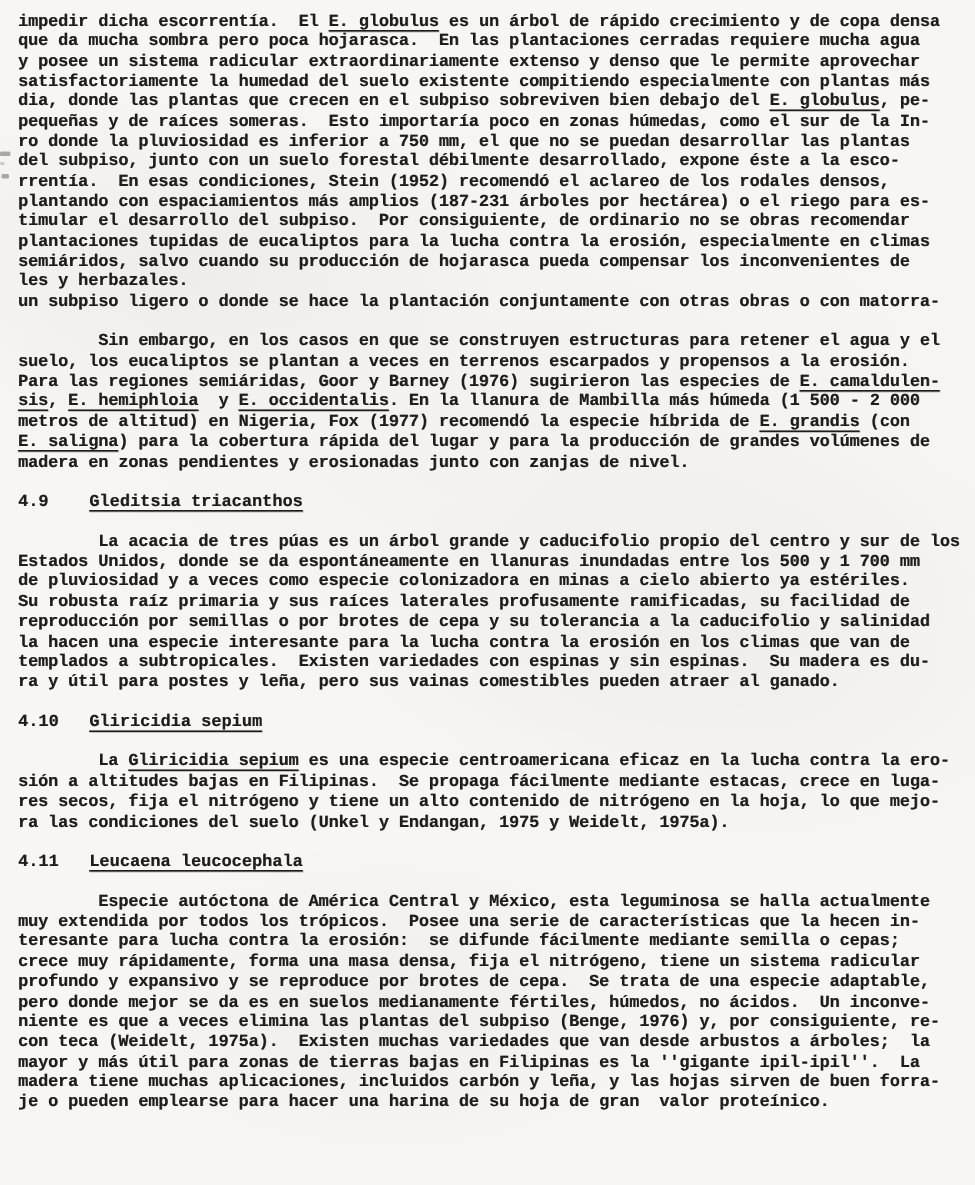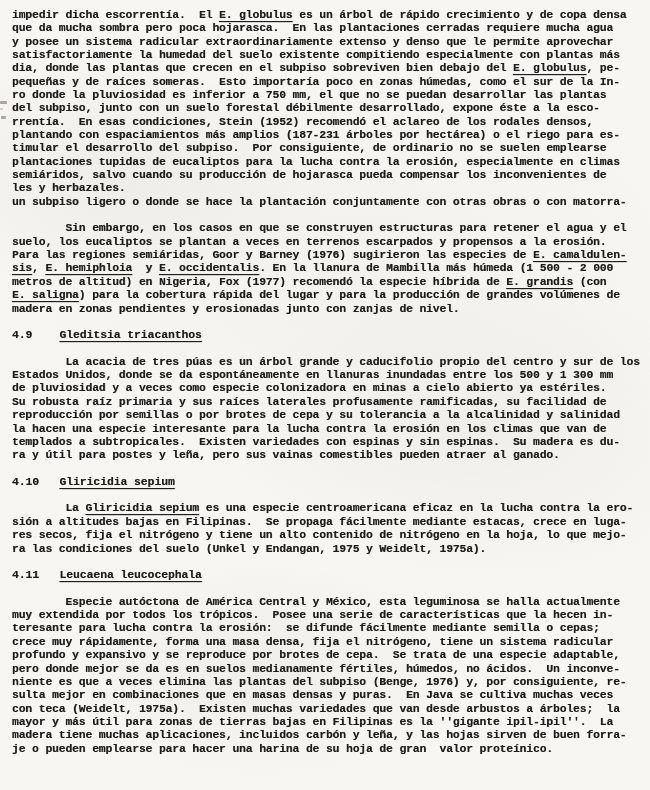--- a/index.html
+++ b/index.html
@@ -66,44 +66,44 @@
         <div class="line">impedir dicha escorrentía.  El <u>E. globulus</u> es un árbol de rápido crecimiento y de copa densa</div>
         <div class="line">que da mucha sombra pero poca hojarasca.  En las plantaciones cerradas requiere mucha agua</div>
         <div class="line">y posee un sistema radicular extraordinariamente extenso y denso que le permite aprovechar</div>
         <div class="line">satisfactoriamente la humedad del suelo existente compitiendo especialmente con plantas más</div>
         <div class="line">dia, donde las plantas que crecen en el subpiso sobreviven bien debajo del <u>E. globulus</u>, pe-</div>
         <div class="line">pequeñas y de raíces someras.  Esto importaría poco en zonas húmedas, como el sur de la In-</div>
         <div class="line">ro donde la pluviosidad es inferior a 750 mm, el que no se puedan desarrollar las plantas</div>
         <div class="line">del subpiso, junto con un suelo forestal débilmente desarrollado, expone éste a la esco-</div>
         <div class="line">rrentía.  En esas condiciones, Stein (1952) recomendó el aclareo de los rodales densos,</div>
         <div class="line">plantando con espaciamientos más amplios (187-231 árboles por hectárea) o el riego para es-</div>
-        <div class="line">timular el desarrollo del subpiso.  Por consiguiente, de ordinario no se suelen emplearse</div>
+        <div class="line">timular el desarrollo del subpiso.  Por consiguiente, de ordinario no se obras recomendar</div>
         <div class="line">plantaciones tupidas de eucaliptos para la lucha contra la erosión, especialmente en climas</div>
         <div class="line">semiáridos, salvo cuando su producción de hojarasca pueda compensar los inconvenientes de</div>
         <div class="line">les y herbazales.</div>
         <div class="line">un subpiso ligero o donde se hace la plantación conjuntamente con otras obras o con matorra-</div>
       </div>
       <div class="block paragraph">
         <div class="line">        Sin embargo, en los casos en que se construyen estructuras para retener el agua y el</div>
         <div class="line">suelo, los eucaliptos se plantan a veces en terrenos escarpados y propensos a la erosión.</div>
         <div class="line">Para las regiones semiáridas, Goor y Barney (1976) sugirieron las especies de <u>E. camaldulen-</u></div>
         <div class="line"><u>sis</u>, <u>E. hemiphloia</u>  y <u>E. occidentalis</u>. En la llanura de Mambilla más húmeda (1 500 - 2 000</div>
         <div class="line">metros de altitud) en Nigeria, Fox (1977) recomendó la especie híbrida de <u>E. grandis</u> (con</div>
         <div class="line"><u>E. saligna</u>) para la cobertura rápida del lugar y para la producción de grandes volúmenes de</div>
         <div class="line">madera en zonas pendientes y erosionadas junto con zanjas de nivel.</div>
       </div>
       <div class="block heading">
         <div class="line">4.9    <u>Gleditsia triacanthos</u></div>
       </div>
       <div class="block paragraph">
         <div class="line">        La acacia de tres púas es un árbol grande y caducifolio propio del centro y sur de los</div>
-        <div class="line">Estados Unidos, donde se da espontáneamente en llanuras inundadas entre los 500 y 1 300 mm</div>
+        <div class="line">Estados Unidos, donde se da espontáneamente en llanuras inundadas entre los 500 y 1 700 mm</div>
         <div class="line">de pluviosidad y a veces como especie colonizadora en minas a cielo abierto ya estériles.</div>
         <div class="line">Su robusta raíz primaria y sus raíces laterales profusamente ramificadas, su facilidad de</div>
-        <div class="line">reproducción por semillas o por brotes de cepa y su tolerancia a la alcalinidad y salinidad</div>
+        <div class="line">reproducción por semillas o por brotes de cepa y su tolerancia a la caducifolio y salinidad</div>
         <div class="line">la hacen una especie interesante para la lucha contra la erosión en los climas que van de</div>
         <div class="line">templados a subtropicales.  Existen variedades con espinas y sin espinas.  Su madera es du-</div>
         <div class="line">ra y útil para postes y leña, pero sus vainas comestibles pueden atraer al ganado.</div>
       </div>
       <div class="block heading">
         <div class="line">4.10   <u>Gliricidia sepium</u></div>
       </div>
       <div class="block paragraph">
         <div class="line">        La <u>Gliricidia sepium</u> es una especie centroamericana eficaz en la lucha contra la ero-</div>
         <div class="line">sión a altitudes bajas en Filipinas.  Se propaga fácilmente mediante estacas, crece en luga-</div>
@@ -114,20 +114,19 @@
         <div class="line">4.11   <u>Leucaena leucocephala</u></div>
       </div>
       <div class="block paragraph">
         <div class="line">        Especie autóctona de América Central y México, esta leguminosa se halla actualmente</div>
         <div class="line">muy extendida por todos los trópicos.  Posee una serie de características que la hecen in-</div>
         <div class="line">teresante para lucha contra la erosión:  se difunde fácilmente mediante semilla o cepas;</div>
         <div class="line">crece muy rápidamente, forma una masa densa, fija el nitrógeno, tiene un sistema radicular</div>
         <div class="line">profundo y expansivo y se reproduce por brotes de cepa.  Se trata de una especie adaptable,</div>
         <div class="line">pero donde mejor se da es en suelos medianamente fértiles, húmedos, no ácidos.  Un inconve-</div>
         <div class="line">niente es que a veces elimina las plantas del subpiso (Benge, 1976) y, por consiguiente, re-</div>
-        <div class="line">sulta mejor en combinaciones que en masas densas y puras.  En Java se cultiva muchas veces</div>
         <div class="line">con teca (Weidelt, 1975a).  Existen muchas variedades que van desde arbustos a árboles;  la</div>
         <div class="line">mayor y más útil para zonas de tierras bajas en Filipinas es la ''gigante ipil-ipil''.  La</div>
         <div class="line">madera tiene muchas aplicaciones, incluidos carbón y leña, y las hojas sirven de buen forra-</div>
         <div class="line">je o pueden emplearse para hacer una harina de su hoja de gran  valor proteínico.</div>
       </div>
     </div>
 </div>
 
 </body></html>

